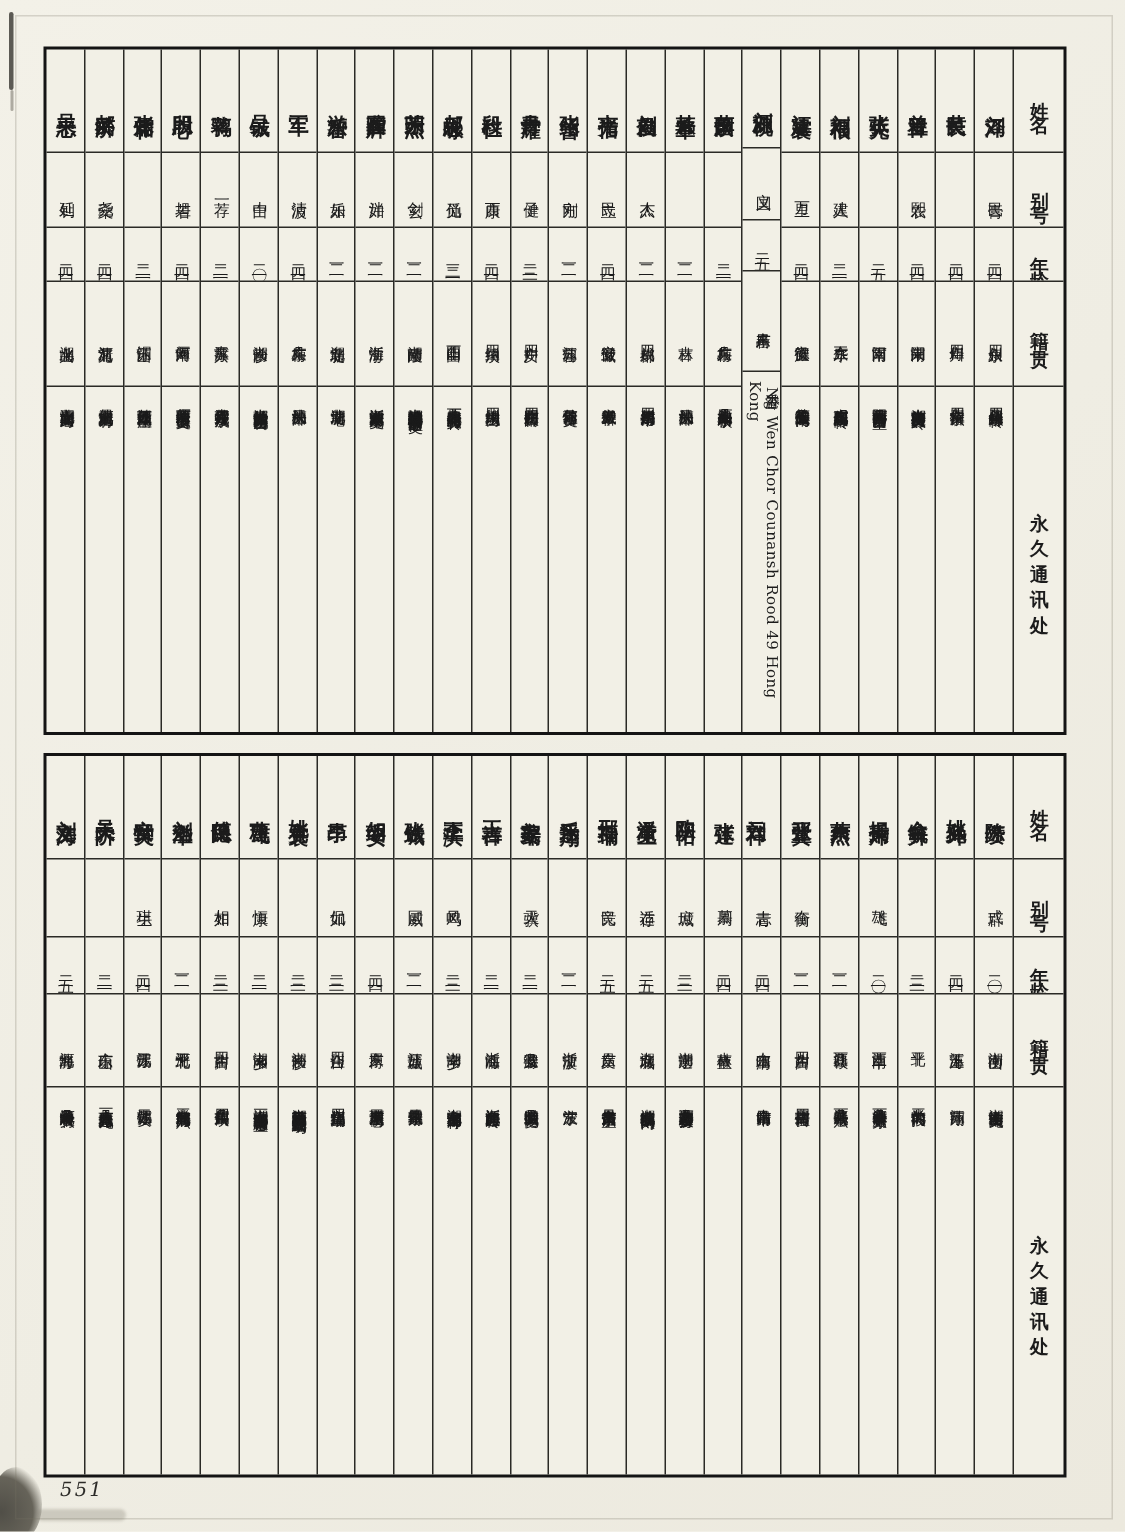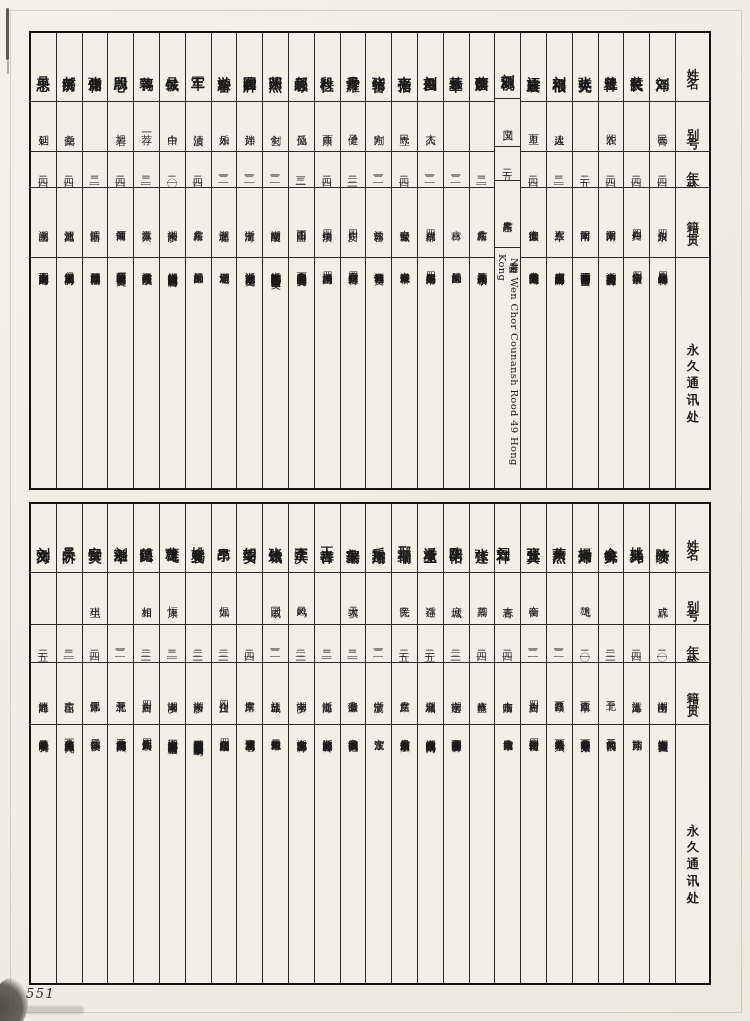--- a/index.html
+++ b/index.html
@@ -48,21 +48,21 @@
   .alias-text{font-size:10.5px;letter-spacing:1px;line-height:1.1;}
   .age-text{font-size:10.5px;letter-spacing:2px;}
   .native-text{font-size:10px;line-height:1.12;letter-spacing:.5px;}
   .address-text{font-size:10px;line-height:1.18;letter-spacing:.3px;}
   .note-text{font-size:6.5px;align-self:flex-end;margin-top:-2px;}
   .header-text{font-size:12.5px;font-weight:700;}
   .hdr-sp2{letter-spacing:9px;}
   .hdr-sp3{letter-spacing:12px;}
   .hdr-addr{letter-spacing:17px;}
   #page-number{
-    position:absolute;left:26px;top:986px;
+    position:absolute;left:40px;top:986px;
     font-size:13px;font-style:italic;letter-spacing:1.5px;color:#2c2b28;
   }
   .artifact{position:absolute;pointer-events:none;}
   #edge-left{left:6px;top:8px;width:3px;height:52px;background:#413f39;border-radius:2px;opacity:.85;}
   #edge-left2{left:7px;top:60px;width:2px;height:14px;background:#6a665c;opacity:.5;border-radius:2px;}
   #corner-blob{
     left:-6px;top:978px;width:34px;height:50px;
     background:radial-gradient(ellipse at 20% 60%,#3f3d36 0%,#57544a 55%,rgba(110,106,94,0) 78%);
     border-radius:50%;opacity:.9;
   }

